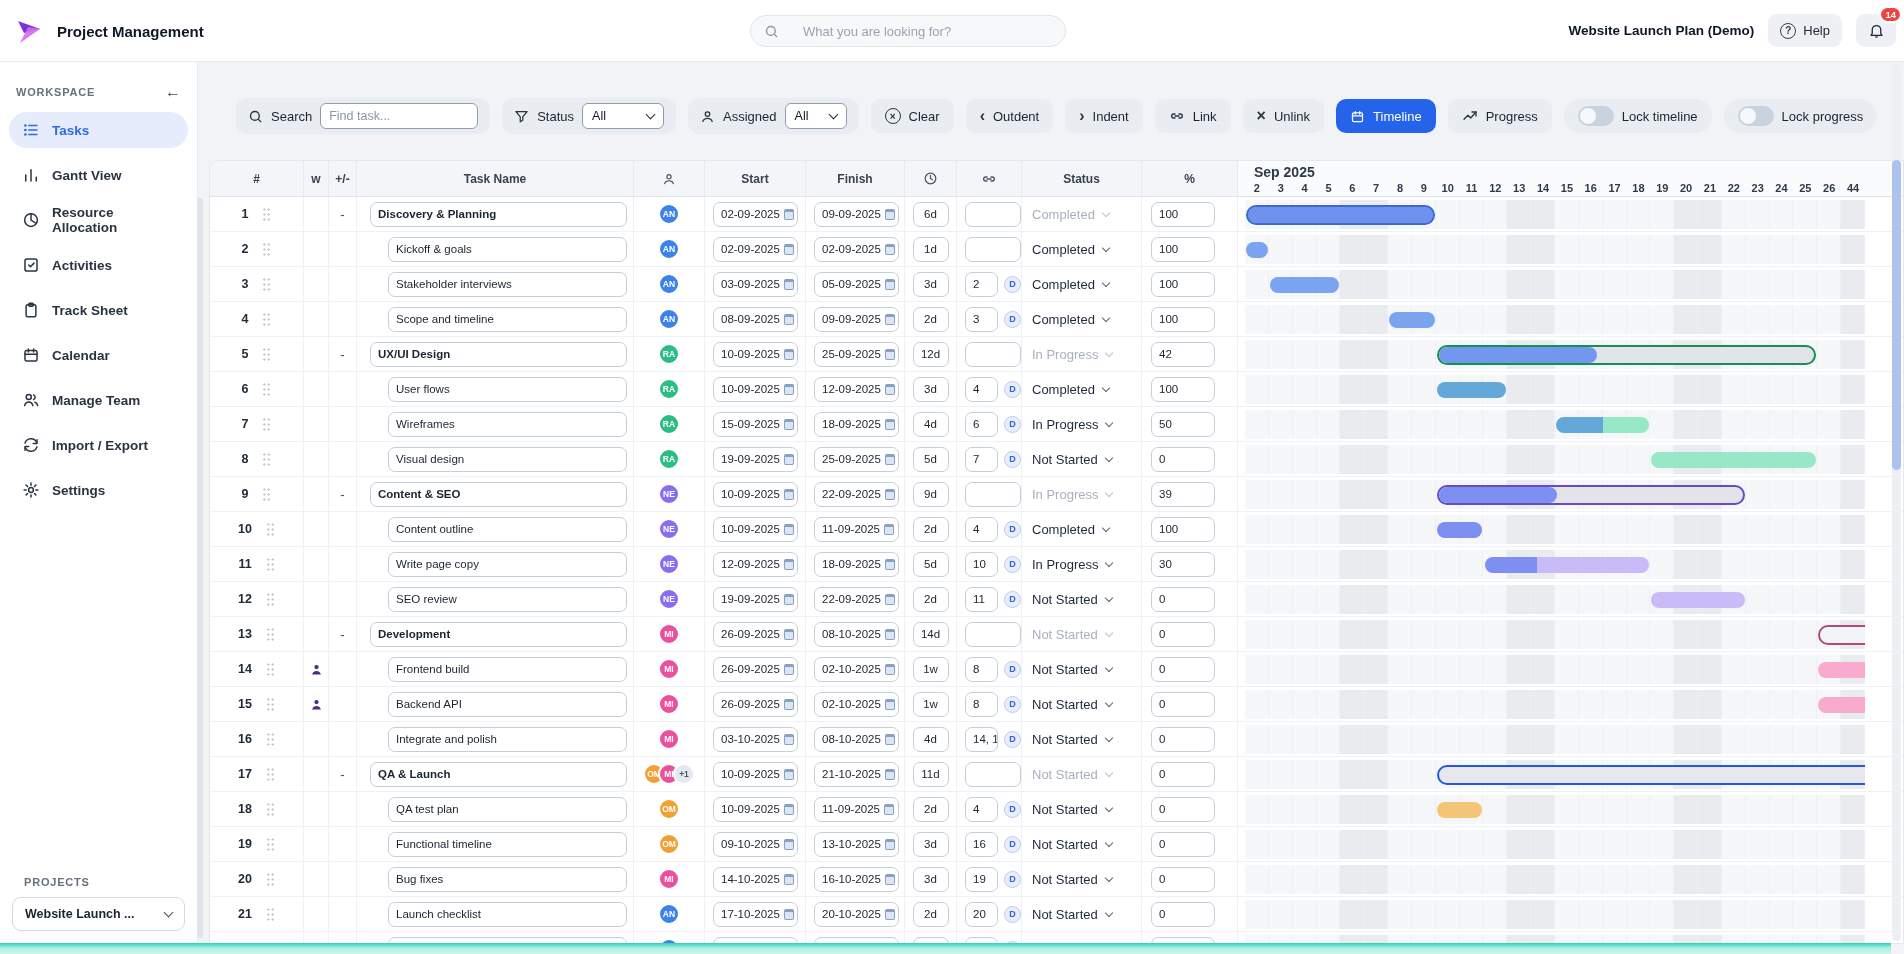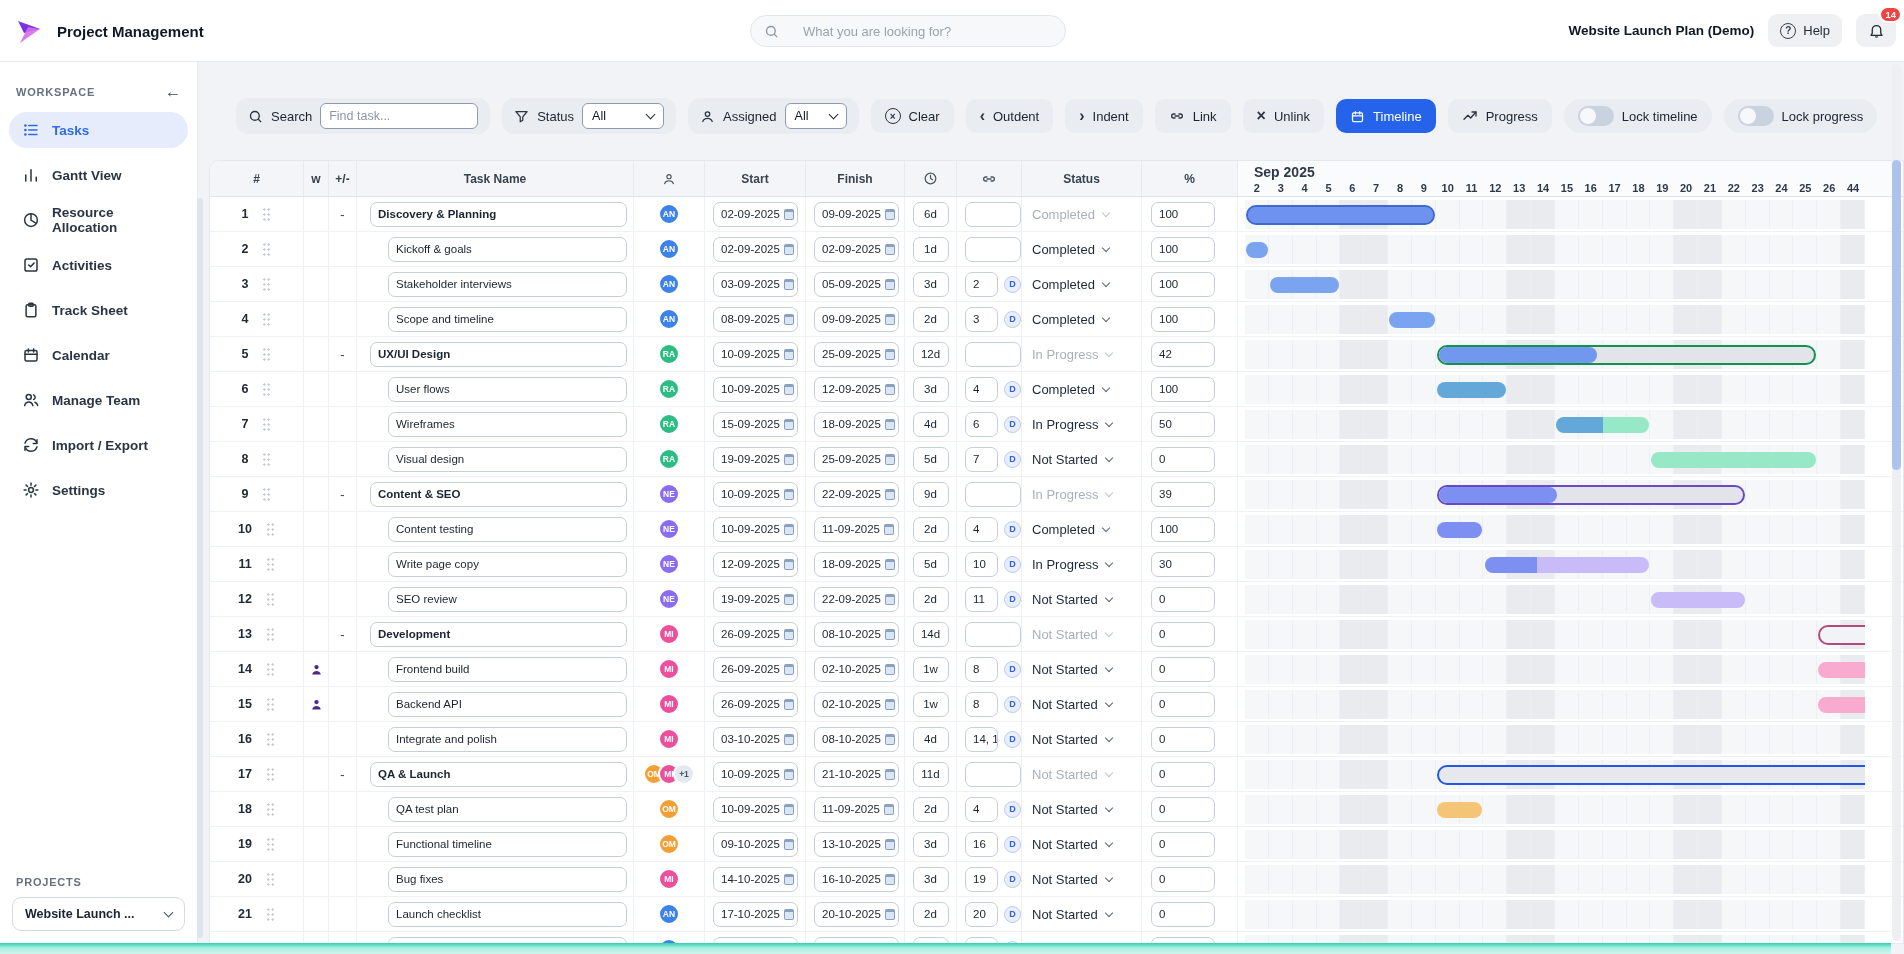--- a/index.html
+++ b/index.html
@@ -23,21 +23,21 @@
   
   .sidebar{position:absolute;left:0;top:62px;bottom:0;width:198px;background:#fff;border-right:1px solid #e7eaf0;z-index:5}
   .wslabel{margin:22px 16px 12px;display:flex;justify-content:space-between;align-items:center}
   .seclabel{font-size:11px;font-weight:700;letter-spacing:.8px;color:#67717f}
   .collapse{font-size:16px;color:#3b4754;cursor:pointer;line-height:1}
   .nav{padding:0 9px}
   .navitem{height:36px;margin-bottom:9px;display:flex;align-items:center;gap:12px;padding:0 13px;border-radius:18px;font-size:13.5px;font-weight:600;color:#2a3442;cursor:pointer}
   .navitem svg{flex:none}
   .navitem.active{background:#e6ecfb;color:#2f6be4}
   .projsec{position:absolute;left:0;right:0;bottom:23px;padding:0 12px}
-  .projsec .seclabel{display:block;margin:0 4px 9px}
+  .projsec .seclabel{display:block;margin:0 12px 9px}
   .projbtn{width:100%;height:34px;background:#fff;border:1px solid #d5dae2;border-radius:9px;display:flex;align-items:center;justify-content:space-between;padding:0 12px;font-size:12.5px;font-weight:700;color:#1b2430;cursor:pointer}
   .chev{width:7px;height:7px;border-right:1.7px solid #45505e;border-bottom:1.7px solid #45505e;transform:rotate(45deg);margin-top:-4px;flex:none}
 
   
   .main{position:absolute;left:199px;top:62px;right:0;bottom:0}
   .toolbar{position:absolute;left:37px;top:36px;display:flex;gap:12px;align-items:center;white-space:nowrap}
   .pill{height:36px;background:#e9ecf1;border-radius:12px;display:flex;align-items:center;gap:8px;padding:0 12px;font-size:13px;color:#1b2430}
   .pill .ffield{height:26px;background:#fff;border:1px solid #8f9cb0;border-radius:6px;display:flex;align-items:center;padding:0 8px;font-size:12.5px;color:#1b2430}
   .pill input{border:none;outline:none;width:140px;font-size:12.5px;font-family:inherit;color:#333;background:transparent}
   .pill input::placeholder{color:#8d96a5}
@@ -1037,21 +1037,21 @@
             </div>
           </div>
           <div class="trow">
             <div class="cell c-num">
               <span class="rownum">10</span>
               <span class="drag"></span>
             </div>
             <div class="cell c-w"></div>
             <div class="cell c-exp"></div>
             <div class="cell c-task ind1">
-              <div class="ibox">Content testing</div>
+              <div class="ibox">Content outline</div>
             </div>
             <div class="cell c-person">
               <span class="av" style="background: rgb(138, 108, 241);">NE</span>
             </div>
             <div class="cell">
               <div class="ibox datebox">
                 <span>10-09-2025</span>
                 <span class="cal"></span>
               </div>
             </div>

